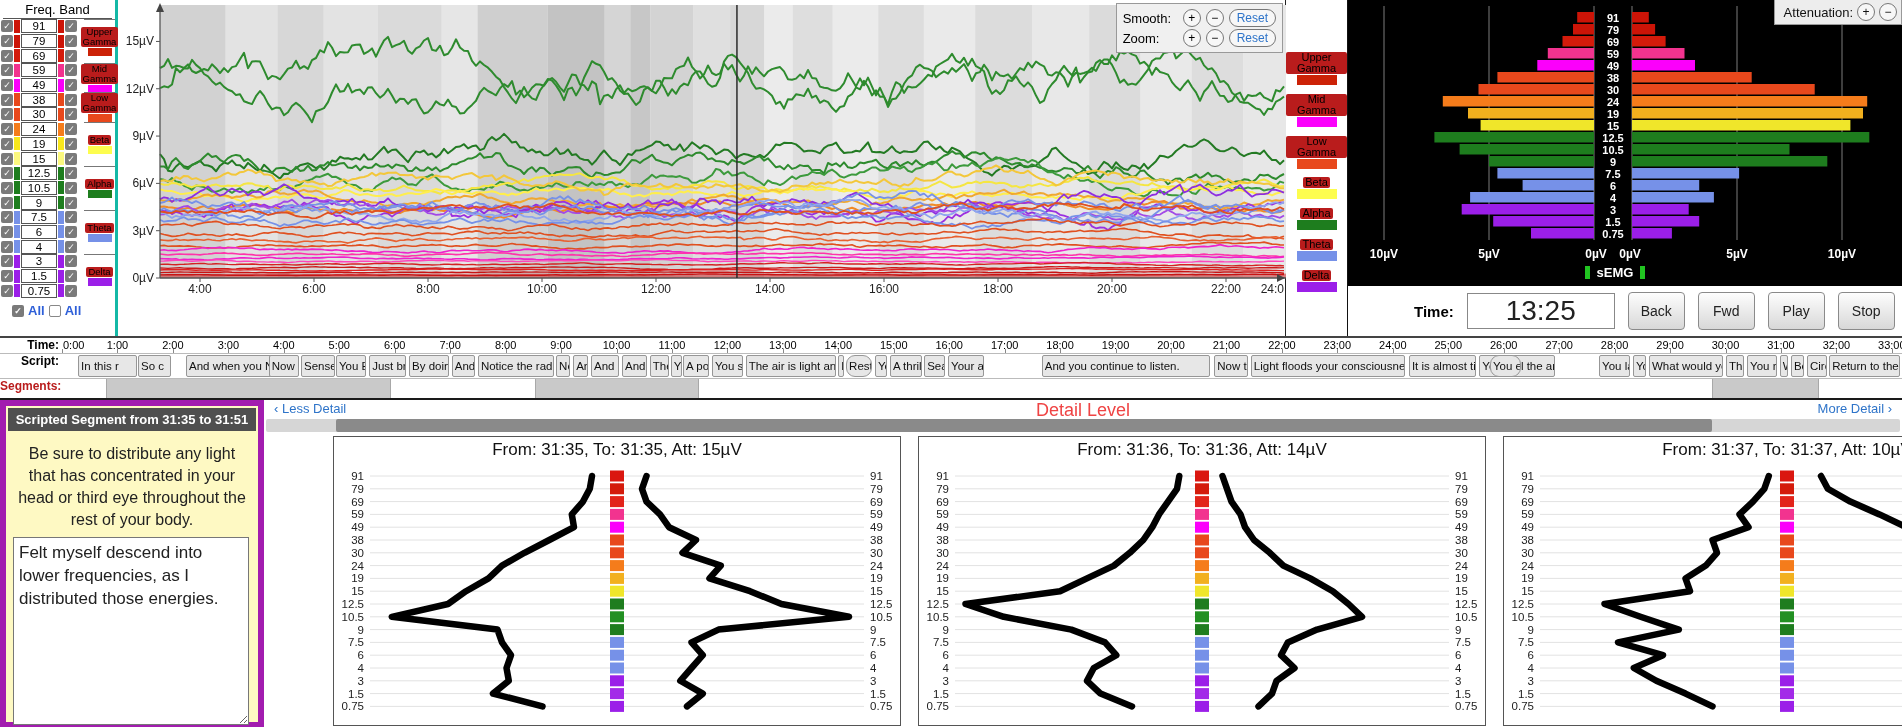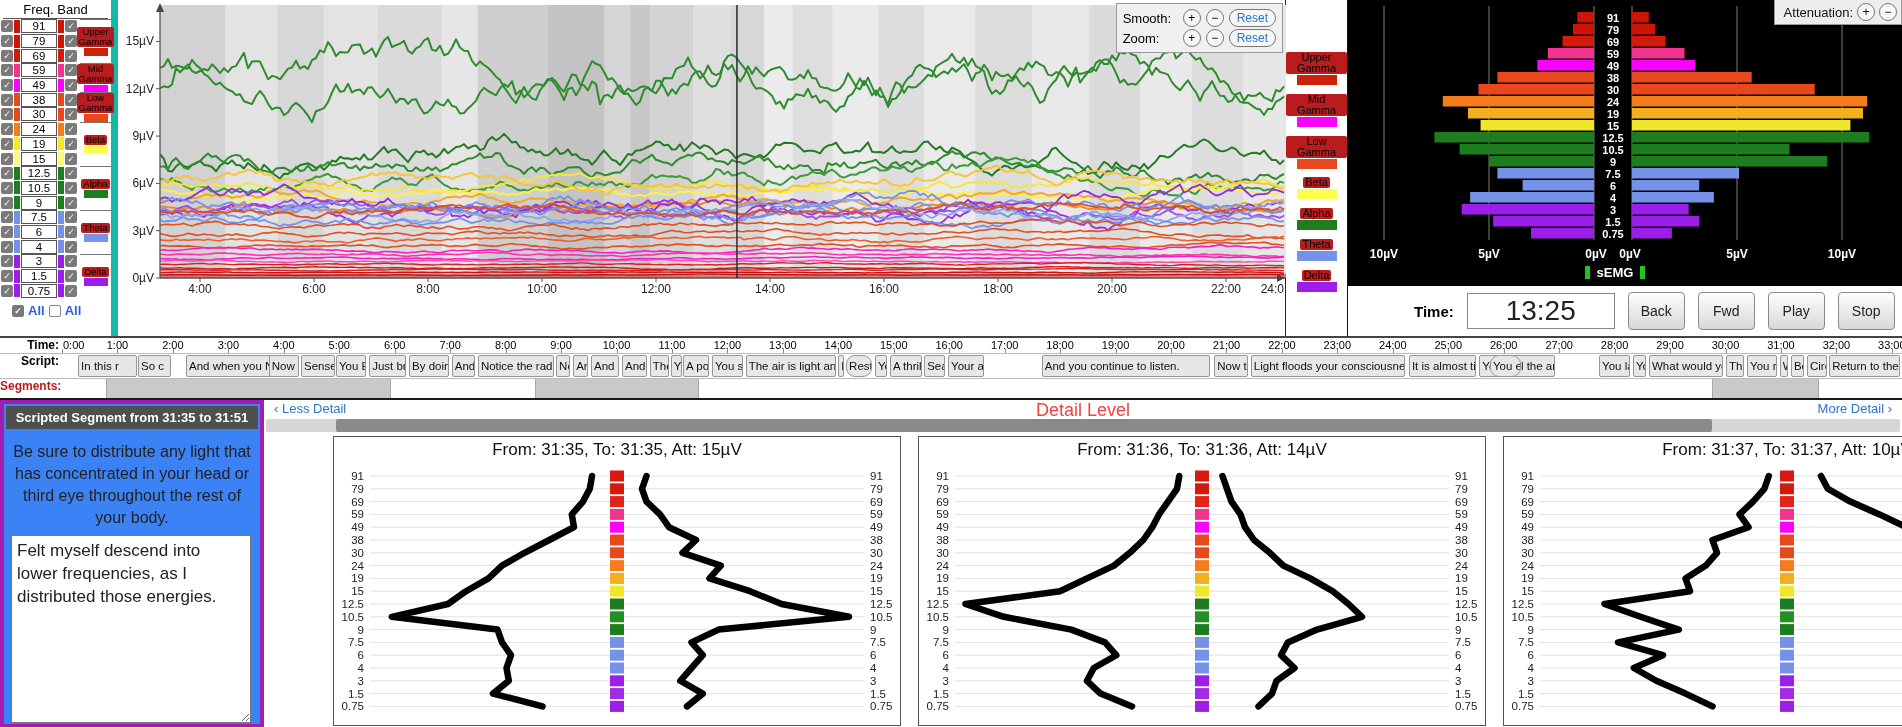--- a/index.html
+++ b/index.html
@@ -1,20 +1,20 @@
 <!DOCTYPE html>
 <html><head>
 <meta charset="utf-8">
 <style>
   *{box-sizing:border-box}
   body{margin:0;width:1902px;height:727px;overflow:hidden;background:#fff;color:#000;
        font-family:"Liberation Sans",sans-serif}
   
   .top{display:flex;height:336px}
-  .freq{width:118px;border-right:7px solid #14b8a6;font-size:12px}
+  .freq{width:118px;border-right:3px solid #14b8a6;font-size:12px}
   .freq-title{font-size:13px;text-align:center;padding:2px 0 1px;border-bottom:1px solid #555;margin:0 3px}
   .freq-body{display:flex}
   .flist{width:87px}
   .frow{display:flex;align-items:center;height:14.7px;padding-left:1px}
   .cb{width:12px;height:12px;border-radius:2px;background:#7a7a7a;color:#fff;font-size:9px;
       line-height:12px;text-align:center;flex:0 0 12px}
   .cb.un{background:#fff;border:1px solid #888;color:transparent}
   .bar{width:6px;height:13px;flex:0 0 6px;margin:0 1px}
   .num{width:36px;text-align:center;border:1px solid #555;height:14px;line-height:12px;background:#fff;font-size:11.5px}
   .gcol{width:31px;display:flex;flex-direction:column}
@@ -56,21 +56,21 @@
   .rrow{height:16px}
   .srow{height:25px}
   .grow{height:19px}
   .tick-label{position:absolute;top:1px;font-size:11px;transform:translateX(-50%);white-space:nowrap}
   .mtick{position:absolute;bottom:0;width:1px;height:4px;background:#888}
   .sbox{position:absolute;top:1px;bottom:1px;background:#e7e7e7;border:1px solid #979797;border-radius:2px;
         font-size:11.5px;line-height:21px;padding:0 2px;white-space:nowrap;overflow:hidden;color:#111;cursor:pointer}
   .seg{position:absolute;top:0;bottom:0;background:#c9c9c9;border-left:1px solid #a8a8a8;border-right:1px solid #a8a8a8}
   
   .bottom{display:flex;height:328px}
-  .segpanel{width:264px;flex:0 0 264px;border:4px solid #a21caf;background:#3b82f6}
+  .segpanel{width:264px;flex:0 0 264px;border:6px solid #a21caf;background:#fef9c3}
   .seghdr{background:#4f4f4f;color:#fff;font-weight:bold;font-size:13px;text-align:center;padding:4px 2px;margin:2px}
   .segbody{font-size:16px;text-align:center;padding:10px 8px 6px;color:#222;line-height:22px}
   .remlabel{font-size:13px;padding:6px 0 2px 7px;color:#222}
   .remarks{width:calc(100% - 16px);height:188px;margin-left:7px;font-size:17px;line-height:23px;
            font-family:"Liberation Sans",sans-serif;padding:3px 5px;border:1px solid #777;resize:vertical;
            background:#fff;color:#222}
   .detail{flex:1;position:relative;background:#fff;overflow:hidden}
   .dhead{position:relative;height:16px;font-size:13px}
   .dlink{position:absolute;top:1px;color:#2e74c9;cursor:pointer}
   .dlink.left{left:10px}

